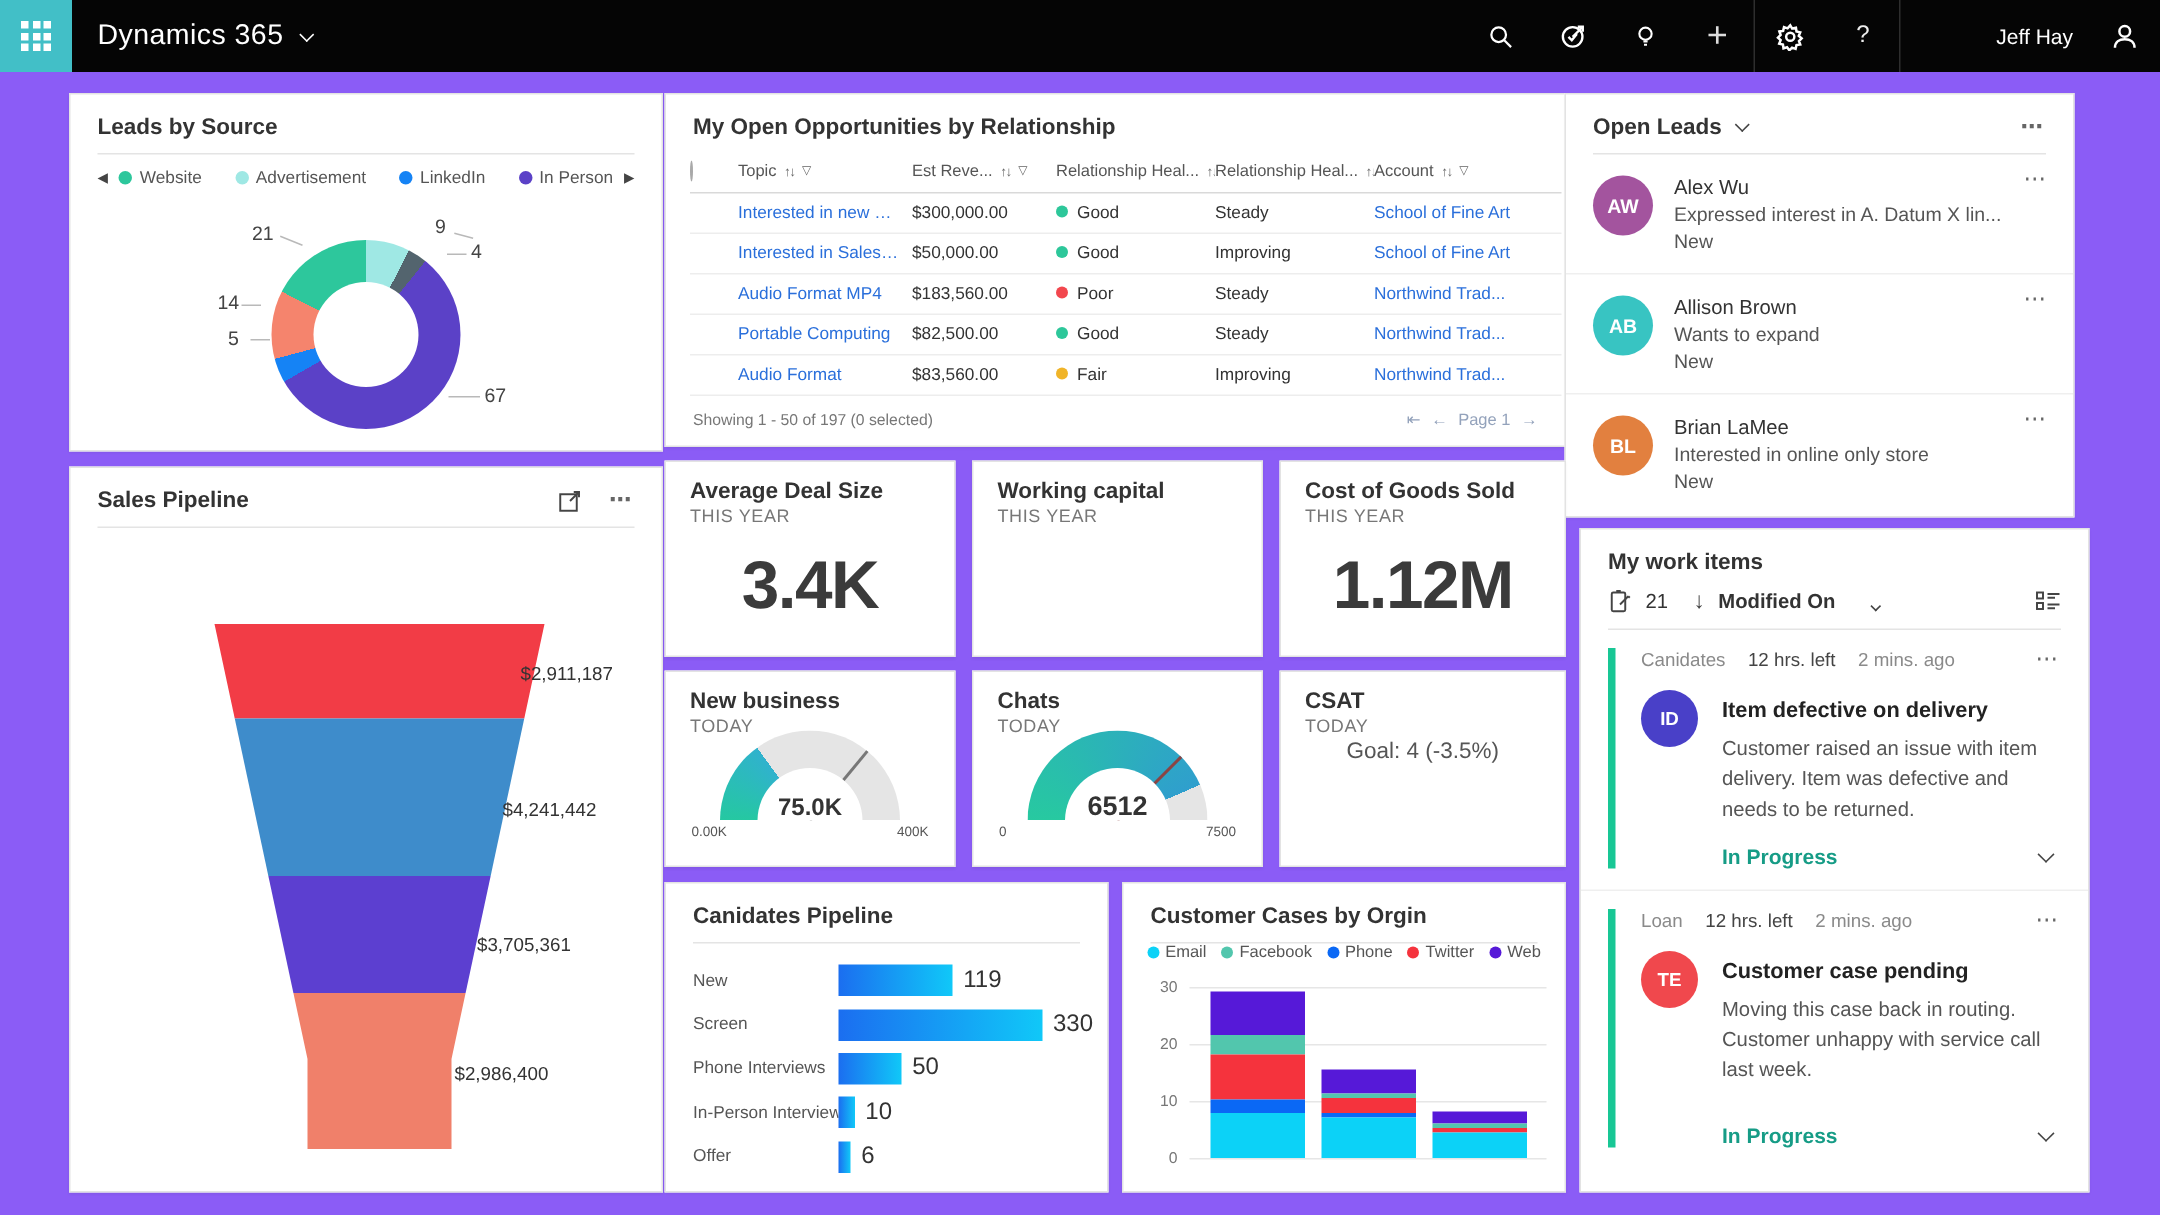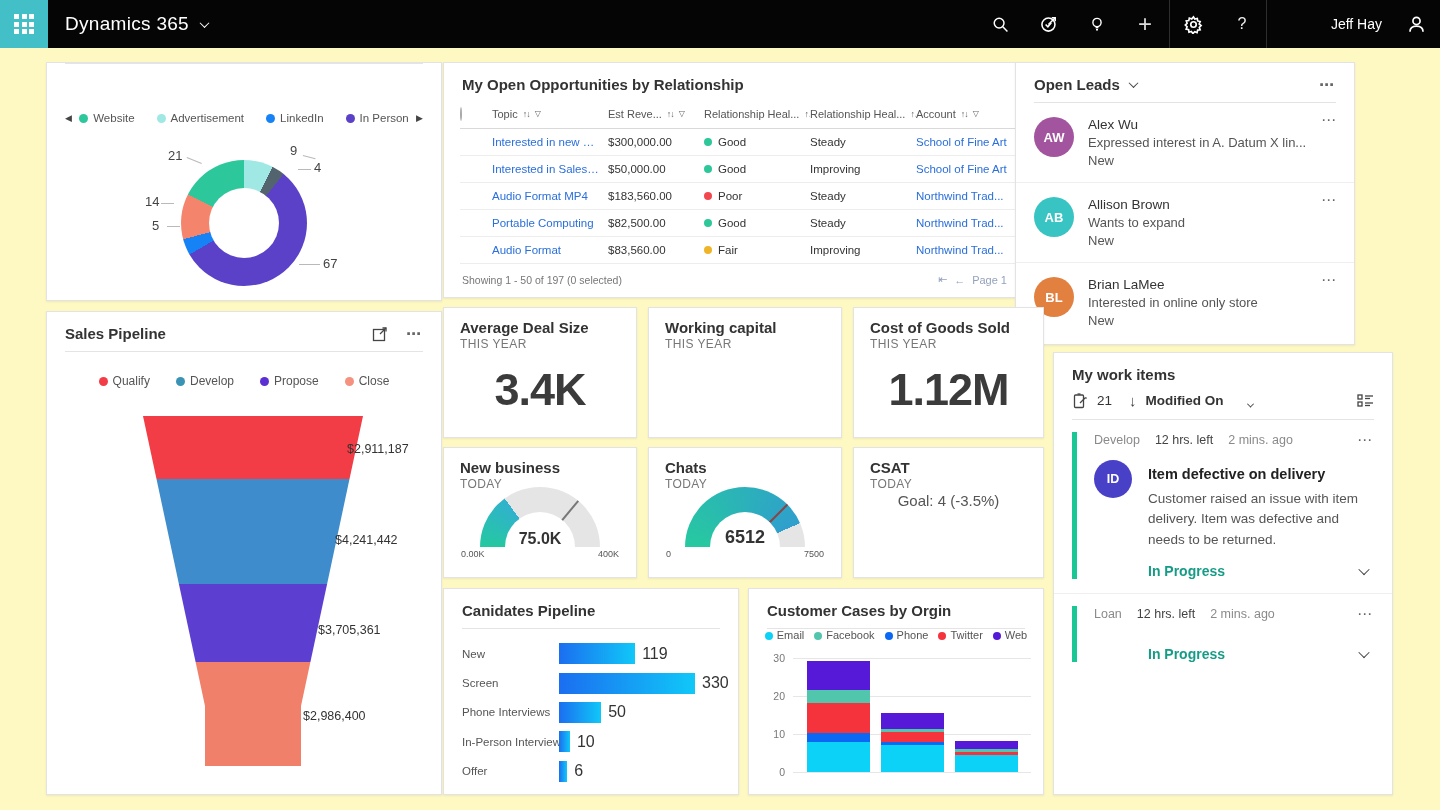--- a/index.html
+++ b/index.html
@@ -1,18 +1,18 @@
 <!DOCTYPE html>
 <html><head>
 <meta charset="utf-8">
 <style>
   *{margin:0;padding:0;box-sizing:border-box}
   html,body{background:#d8d8d8}
   body{font-family:"Liberation Sans","DejaVu Sans",sans-serif;-webkit-font-smoothing:antialiased}
-  .stage{position:relative;width:1440px;height:810px;background:#fef9c3;overflow:hidden}
+  .stage{position:relative;width:1440px;height:810px;background:#8b5cf6;overflow:hidden}
 
   
   .topbar{position:absolute;left:0;top:0;right:0;height:48px;background:#050505;color:#fff;display:flex;align-items:center;z-index:10}
   .waffle{width:48px;height:48px;background:#42bfc7;display:flex;align-items:center;justify-content:center;cursor:pointer}
   .wgrid{display:grid;grid-template-columns:repeat(3,5px);grid-gap:2.5px}
   .wgrid i{width:5px;height:5px;background:#fff;display:block}
   .app-title{font-size:19px;font-weight:400;margin-left:17px;letter-spacing:.3px;display:flex;align-items:center;gap:12px;cursor:pointer}
   .chv{display:inline-block;width:7px;height:7px;border-right:1.4px solid currentColor;border-bottom:1.4px solid currentColor;transform:rotate(45deg) translate(-1px,-1px)}
   .chv.sm{width:5px;height:5px}
   .tb-spacer{flex:1}
@@ -186,20 +186,23 @@
     <div class="tb-user">Jeff Hay</div>
     <div class="tb-ic">
       <svg width="19" height="19" viewBox="0 0 16 16">
           <circle cx="8" cy="5" r="3"></circle>
           <path d="M2.5 14.2 C2.5 10.9 5 9.4 8 9.4 C11 9.4 13.5 10.9 13.5 14.2"></path>
         </svg>
     </div>
   </div>
 
   <div class="card" style="left:46px;top:62px;width:396px;height:239px">
+    <div class="card-h">
+        <span>Leads by Source</span>
+      </div>
     <div class="card-div"></div>
     <div class="leads-legend">
       <span class="lg-arrow">◀</span>
       <div class="legend">
         <span class="litem"><span class="ldot" style="background:#2dc79c"></span><span>Website</span></span>
         <span class="litem"><span class="ldot" style="background:#9fe8e4"></span><span>Advertisement</span></span>
         <span class="litem"><span class="ldot" style="background:#1583f5"></span><span>LinkedIn</span></span>
         <span class="litem"><span class="ldot" style="background:#5b41c7"></span><span>In Person</span></span>
       </div>
       <span class="lg-arrow">▶</span>
@@ -297,21 +300,21 @@
       <span>Showing 1 - 50 of 197 (0 selected)</span>
       <span class="pager">
         <span>⇤</span>
         <span>←</span>
         <span>Page 1</span>
         <span>→</span>
       </span>
     </div>
   </div>
 
-  <div class="card" style="left:1015px;top:62px;width:340px;height:283px">
+  <div class="card" style="left:1043px;top:62px;width:340px;height:283px">
     <div class="card-h">
       <span>Open Leads</span>
       <span class="chv" style="color:#444;margin-left:10px"></span>
       <span class="dots">⋯</span>
     </div>
     <div class="card-div"></div>
     <div class="olitem">
       <div class="avatar" style="background:#a3549e">AW</div>
       <div>
         <div class="olname">Alex Wu</div>
@@ -346,28 +349,20 @@
       <span class="hic" style="margin-left:auto">
         <svg width="16" height="16" viewBox="0 0 16 16">
             <rect x="1.5" y="3.5" width="11" height="11"></rect>
             <line x1="8" y1="8" x2="14" y2="2"></line>
             <polyline points="10.5,2 14,2 14,5.5"></polyline>
           </svg>
       </span>
       <span class="dots" style="margin-left:18px">⋯</span>
     </div>
     <div class="card-div"></div>
-    <div class="pl-legend">
-      <div class="legend">
-        <span class="litem"><span class="ldot" style="background:#f23c46"></span><span>Qualify</span></span>
-        <span class="litem"><span class="ldot" style="background:#3a93b4"></span><span>Develop</span></span>
-        <span class="litem"><span class="ldot" style="background:#5b2fd1"></span><span>Propose</span></span>
-        <span class="litem"><span class="ldot" style="background:#f5917e"></span><span>Close</span></span>
-      </div>
-    </div>
     <svg class="funnel-svg" width="250" height="352" viewBox="0 0 250 352">
       <polygon class="fseg" points="15,0 235,0 221.5,63 28.5,63" fill="#f23c46"></polygon>
       <polygon class="fseg" points="28.5,63 221.5,63 199.1,168 50.9,168" fill="#3e8ccb"></polygon>
       <polygon class="fseg" points="50.9,168 199.1,168 182.4,246 67.6,246" fill="#5c3fd0"></polygon>
       <polygon class="fseg" points="67.6,246 182.4,246 173,290 173,350 77,350 77,290" fill="#f0806a"></polygon>
     </svg>
     <span class="flab" style="left:300px;top:130px">$2,911,187</span>
     <span class="flab" style="left:288px;top:221px">$4,241,442</span>
     <span class="flab" style="left:271px;top:311px">$3,705,361</span>
     <span class="flab" style="left:256px;top:397px">$2,986,400</span>
@@ -532,21 +527,21 @@
             <line x1="8" y1="10" x2="16" y2="10"></line>
             <line x1="8" y1="12.5" x2="13" y2="12.5"></line>
           </svg>
       </span>
     </div>
     <div class="card-div"></div>
 
     <div class="wiitem">
       <span class="wi-accent" style="background:#18c795"></span>
       <div class="wihead">
-        <span>Develop</span>
+        <span>Canidates</span>
         <span class="tleft">12 hrs. left</span>
         <span>2 mins. ago</span>
         <span class="dots">⋯</span>
       </div>
       <div class="wibody">
         <div class="wavatar" style="background:#4940c8">ID</div>
         <div>
           <div class="wititle">Item defective on delivery</div>
           <div class="wibodytxt">Customer raised an issue with item delivery. Item was defective and needs to be returned.</div>
         </div>
@@ -558,20 +553,27 @@
     </div>
 
     <div class="wiitem">
       <span class="wi-accent" style="background:#18c795"></span>
       <div class="wihead">
         <span>Loan</span>
         <span class="tleft">12 hrs. left</span>
         <span>2 mins. ago</span>
         <span class="dots">⋯</span>
       </div>
+      <div class="wibody">
+        <div class="wavatar" style="background:#f0484d">TE</div>
+        <div>
+          <div class="wititle">Customer case pending</div>
+          <div class="wibodytxt">Moving this case back in routing. Customer unhappy with service call last week.</div>
+        </div>
+      </div>
       <div class="wistatus" style="color:#169c86;margin-top:25px">
         <span>In Progress</span>
         <span class="chv"></span>
       </div>
     </div>
   </div>
 
 </div>
 
 </body></html>

